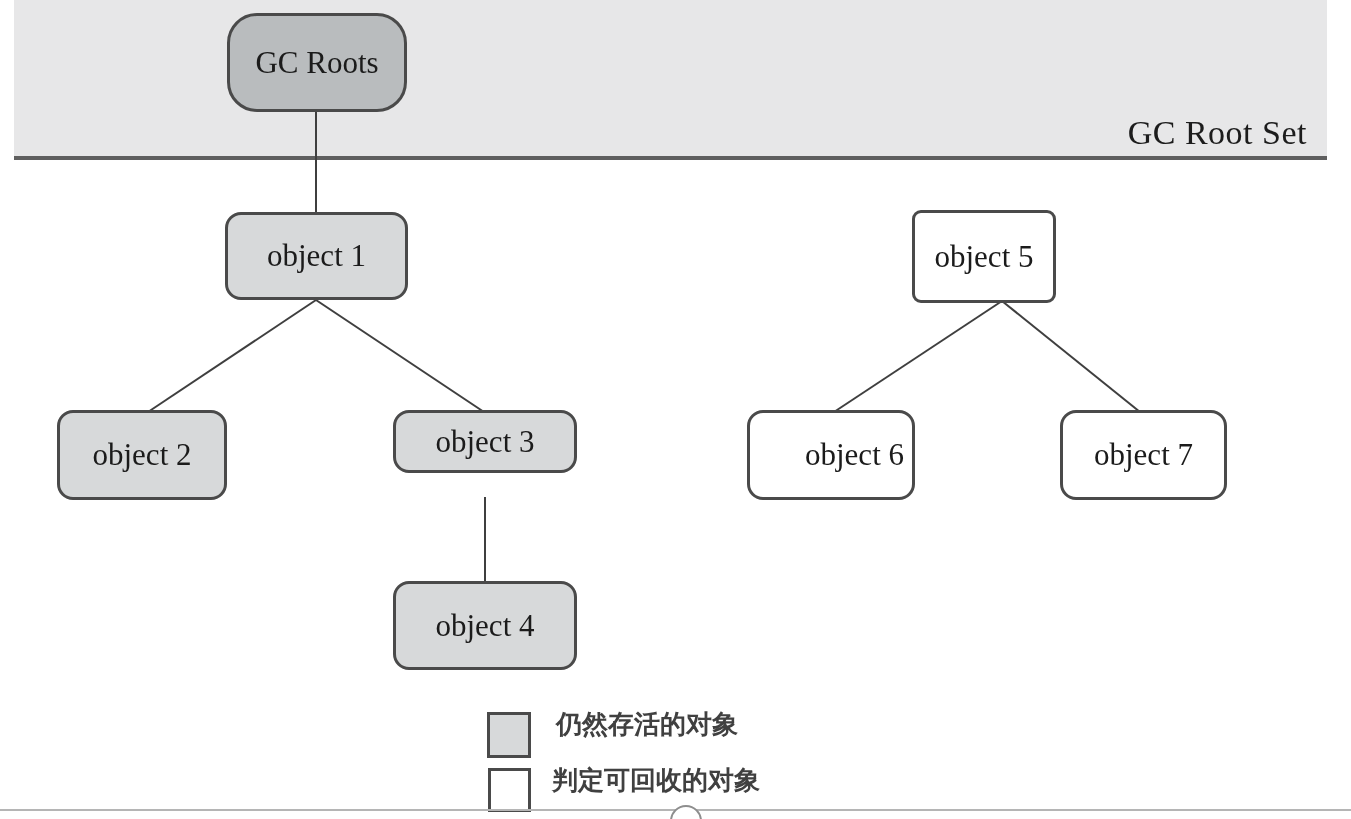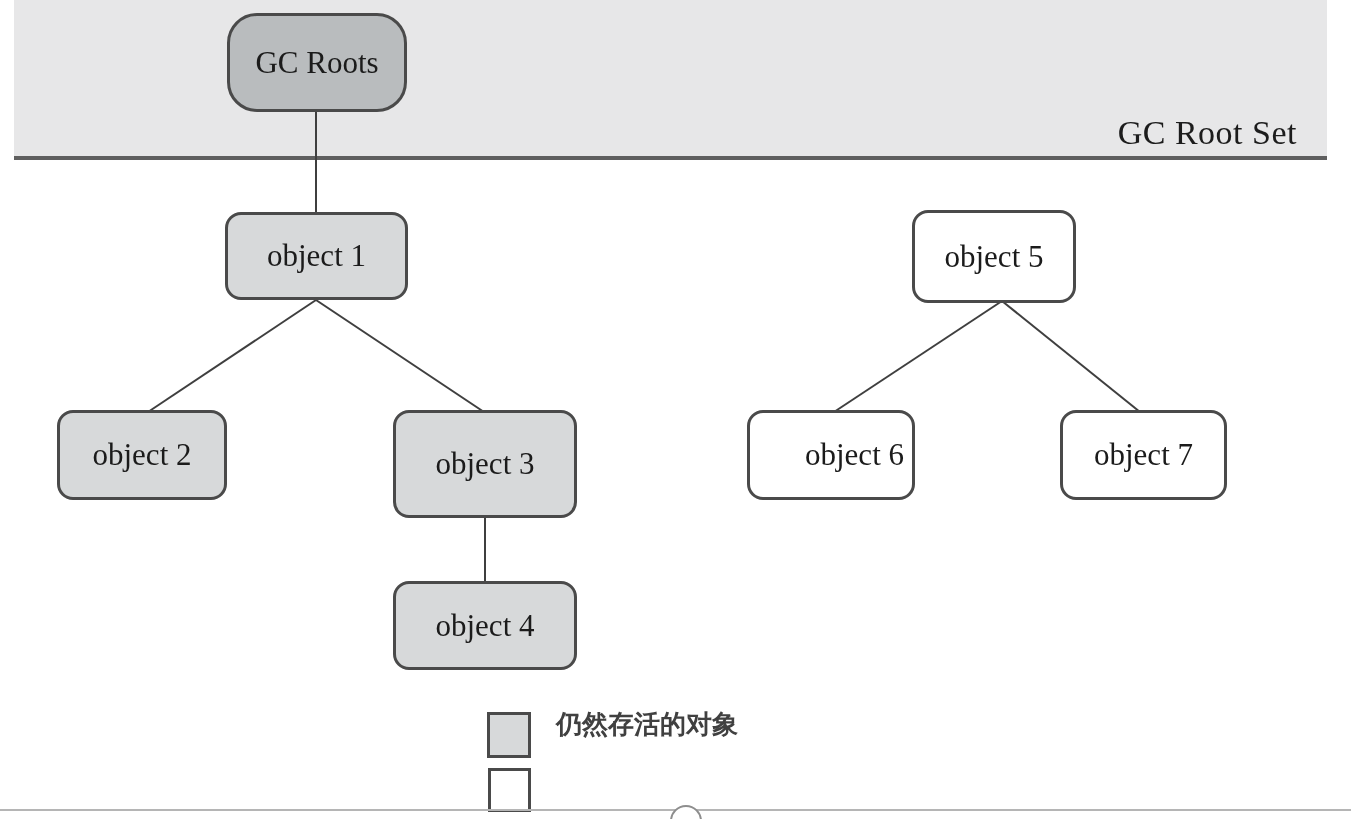--- a/index.html
+++ b/index.html
@@ -16,21 +16,21 @@
   .root-band {
     position: absolute;
     left: 14px; top: 0;
     width: 1313px; height: 156px;
     background: var(--band-background, #e7e7e8);
     border-bottom: 4px solid var(--band-divider, #5f5f5f);
     box-sizing: content-box;
   }
   .root-band-label {
     position: absolute;
-    right: 30px; bottom: 4px;
+    right: 20px; bottom: 4px;
     font-size: 34px;
     color: #1c1c1c;
     letter-spacing: 0.5px;
     margin-top: 27px;
   }
 
   
   .edges {
     position: absolute;
     left: 0; top: 0;
@@ -54,23 +54,23 @@
     font-size: 31px;
     color: #1b1b1b;
   }
   .node.root   { background: var(--root-node-fill, #b9bcbe); border-radius: 30px; }
   .node.alive  { background: var(--alive-node-fill, #d7d9da); }
   .node.dead   { background: var(--collectable-node-fill, #ffffff); }
 
   .n-gcroots { left: 227px; top: 13px;  width: 180px; height: 99px; }
   .n-obj1    { left: 225px; top: 212px; width: 183px; height: 88px; }
   .n-obj2    { left: 57px;  top: 410px; width: 170px; height: 90px; }
-  .n-obj3    { left: 393px; top: 410px; width: 184px; height: 108px; }
+  .n-obj3    { left: 393px; top: 410px; width: 184px; height: 63px; }
   .n-obj4    { left: 393px; top: 581px; width: 184px; height: 89px; }
-  .n-obj5    { left: 912px; top: 210px; width: 164px; height: 93px; }
+  .n-obj5    { left: 912px; top: 210px; width: 144px; height: 93px; border-radius: 9px; }
   .n-obj6    { left: 747px; top: 410px; width: 168px; height: 90px; padding-left: 47px; }
   .n-obj7    { left: 1060px; top: 410px; width: 167px; height: 90px; }
 
   
   .legend-swatch {
     position: absolute;
     box-sizing: border-box;
     border: 3px solid var(--node-border, #4a4a4a);
   }
   .sw-alive { left: 487px; top: 712px; width: 44px; height: 46px; }
@@ -143,17 +143,18 @@
     <span>object 6</span>
   </div>
   <div class="node dead n-obj7">
     <span>object 7</span>
   </div>
 
   <div class="legend-swatch sw-alive" style="background-color: rgb(215, 217, 218);"></div>
   <span class="legend-label ll-alive">仍然存活的对象</span>
 
   <div class="legend-swatch sw-dead" style="background-color: rgb(255, 255, 255);"></div>
+  <span class="legend-label ll-dead">判定可回收的对象</span>
 
   <div class="bottom-divider"></div>
   <div class="slider-handle"></div>
 
 </div>
 
 </body></html>

